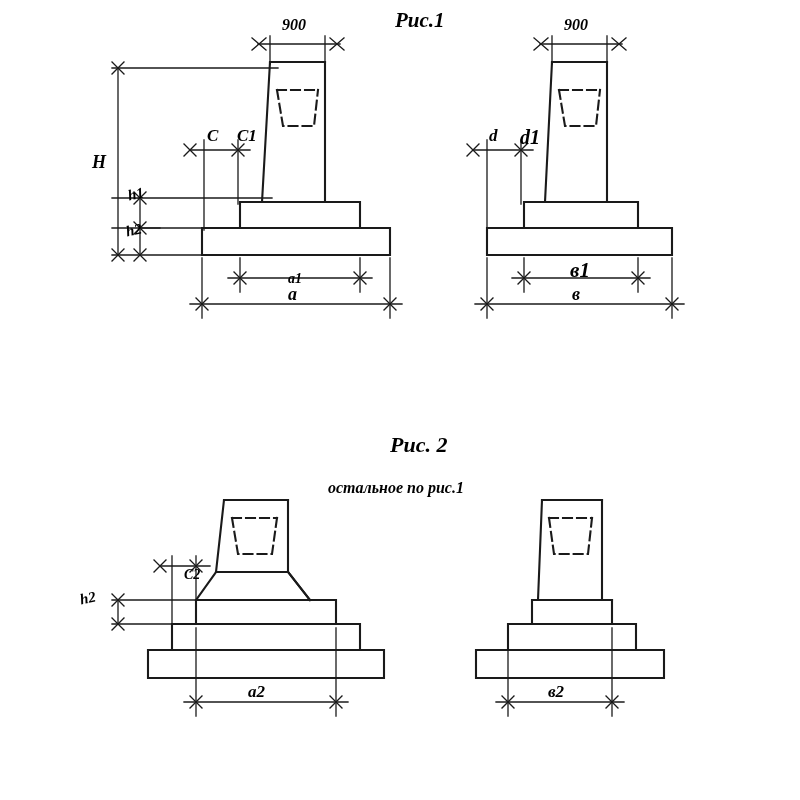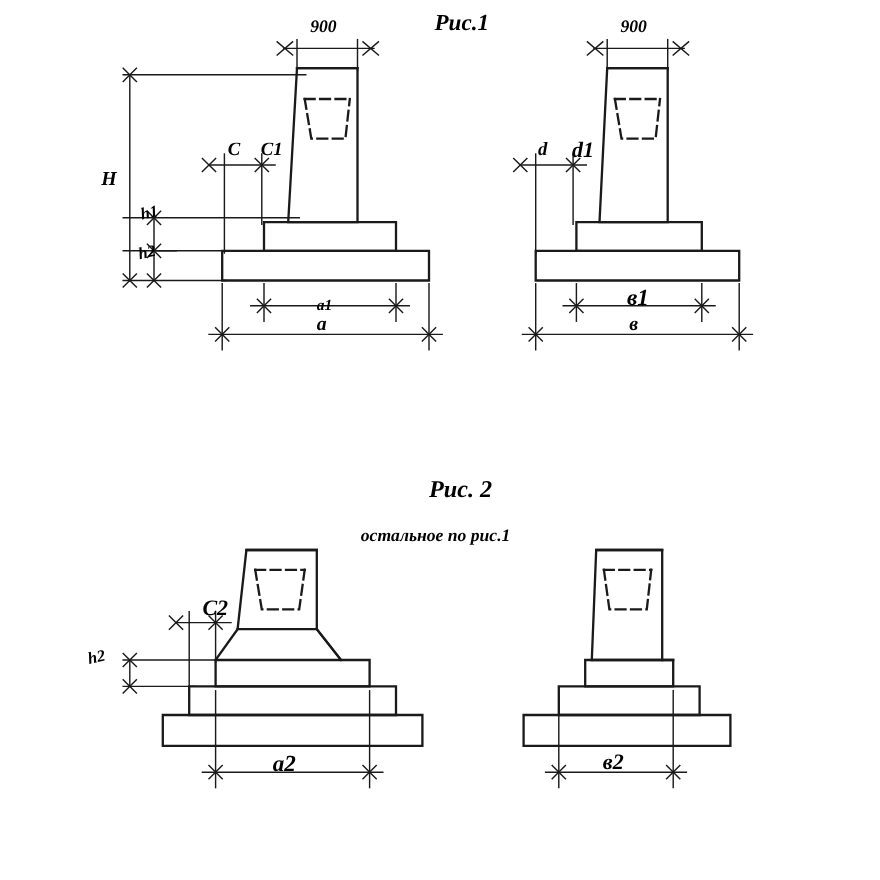--- a/index.html
+++ b/index.html
@@ -211,19 +211,19 @@
   <div class="dim" style="position:absolute; left:237px; top:126px; font-size:17px;">C1</div>
   <div class="dim" style="position:absolute; left:288px; top:271px; font-size:14px;">a1</div>
   <div class="dim" style="position:absolute; left:288px; top:284px; font-size:18px;">a</div>
 
   <div class="dim" style="position:absolute; left:564px; top:16px; font-size:16px;">900</div>
   <div class="dim" style="position:absolute; left:489px; top:126px; font-size:17px;">d</div>
   <div class="dim" style="position:absolute; left:520px; top:126px; font-size:20px;">d1</div>
   <div class="dim" style="position:absolute; left:570px; top:258px; font-size:21px;">в1</div>
   <div class="dim" style="position:absolute; left:572px; top:284px; font-size:18px;">в</div>
 
-  <div class="dim" style="position:absolute; left:184px; top:542px; font-size:20px;">C2</div>
+  <div class="dim" style="position:absolute; left:184px; top:567px; font-size:14px;">C2</div>
   <div class="dim" style="position:absolute; left:80px; top:590px; font-size:15px; transform:rotate(-12deg);">h2</div>
-  <div class="dim" style="position:absolute; left:248px; top:682px; font-size:21px;">a2</div>
-
-  <div class="dim" style="position:absolute; left:548px; top:682px; font-size:20px;">в2</div>
+  <div class="dim" style="position:absolute; left:248px; top:682px; font-size:17px;">a2</div>
+
+  <div class="dim" style="position:absolute; left:548px; top:682px; font-size:17px;">в2</div>
 
 </div>
 
 </body></html>

